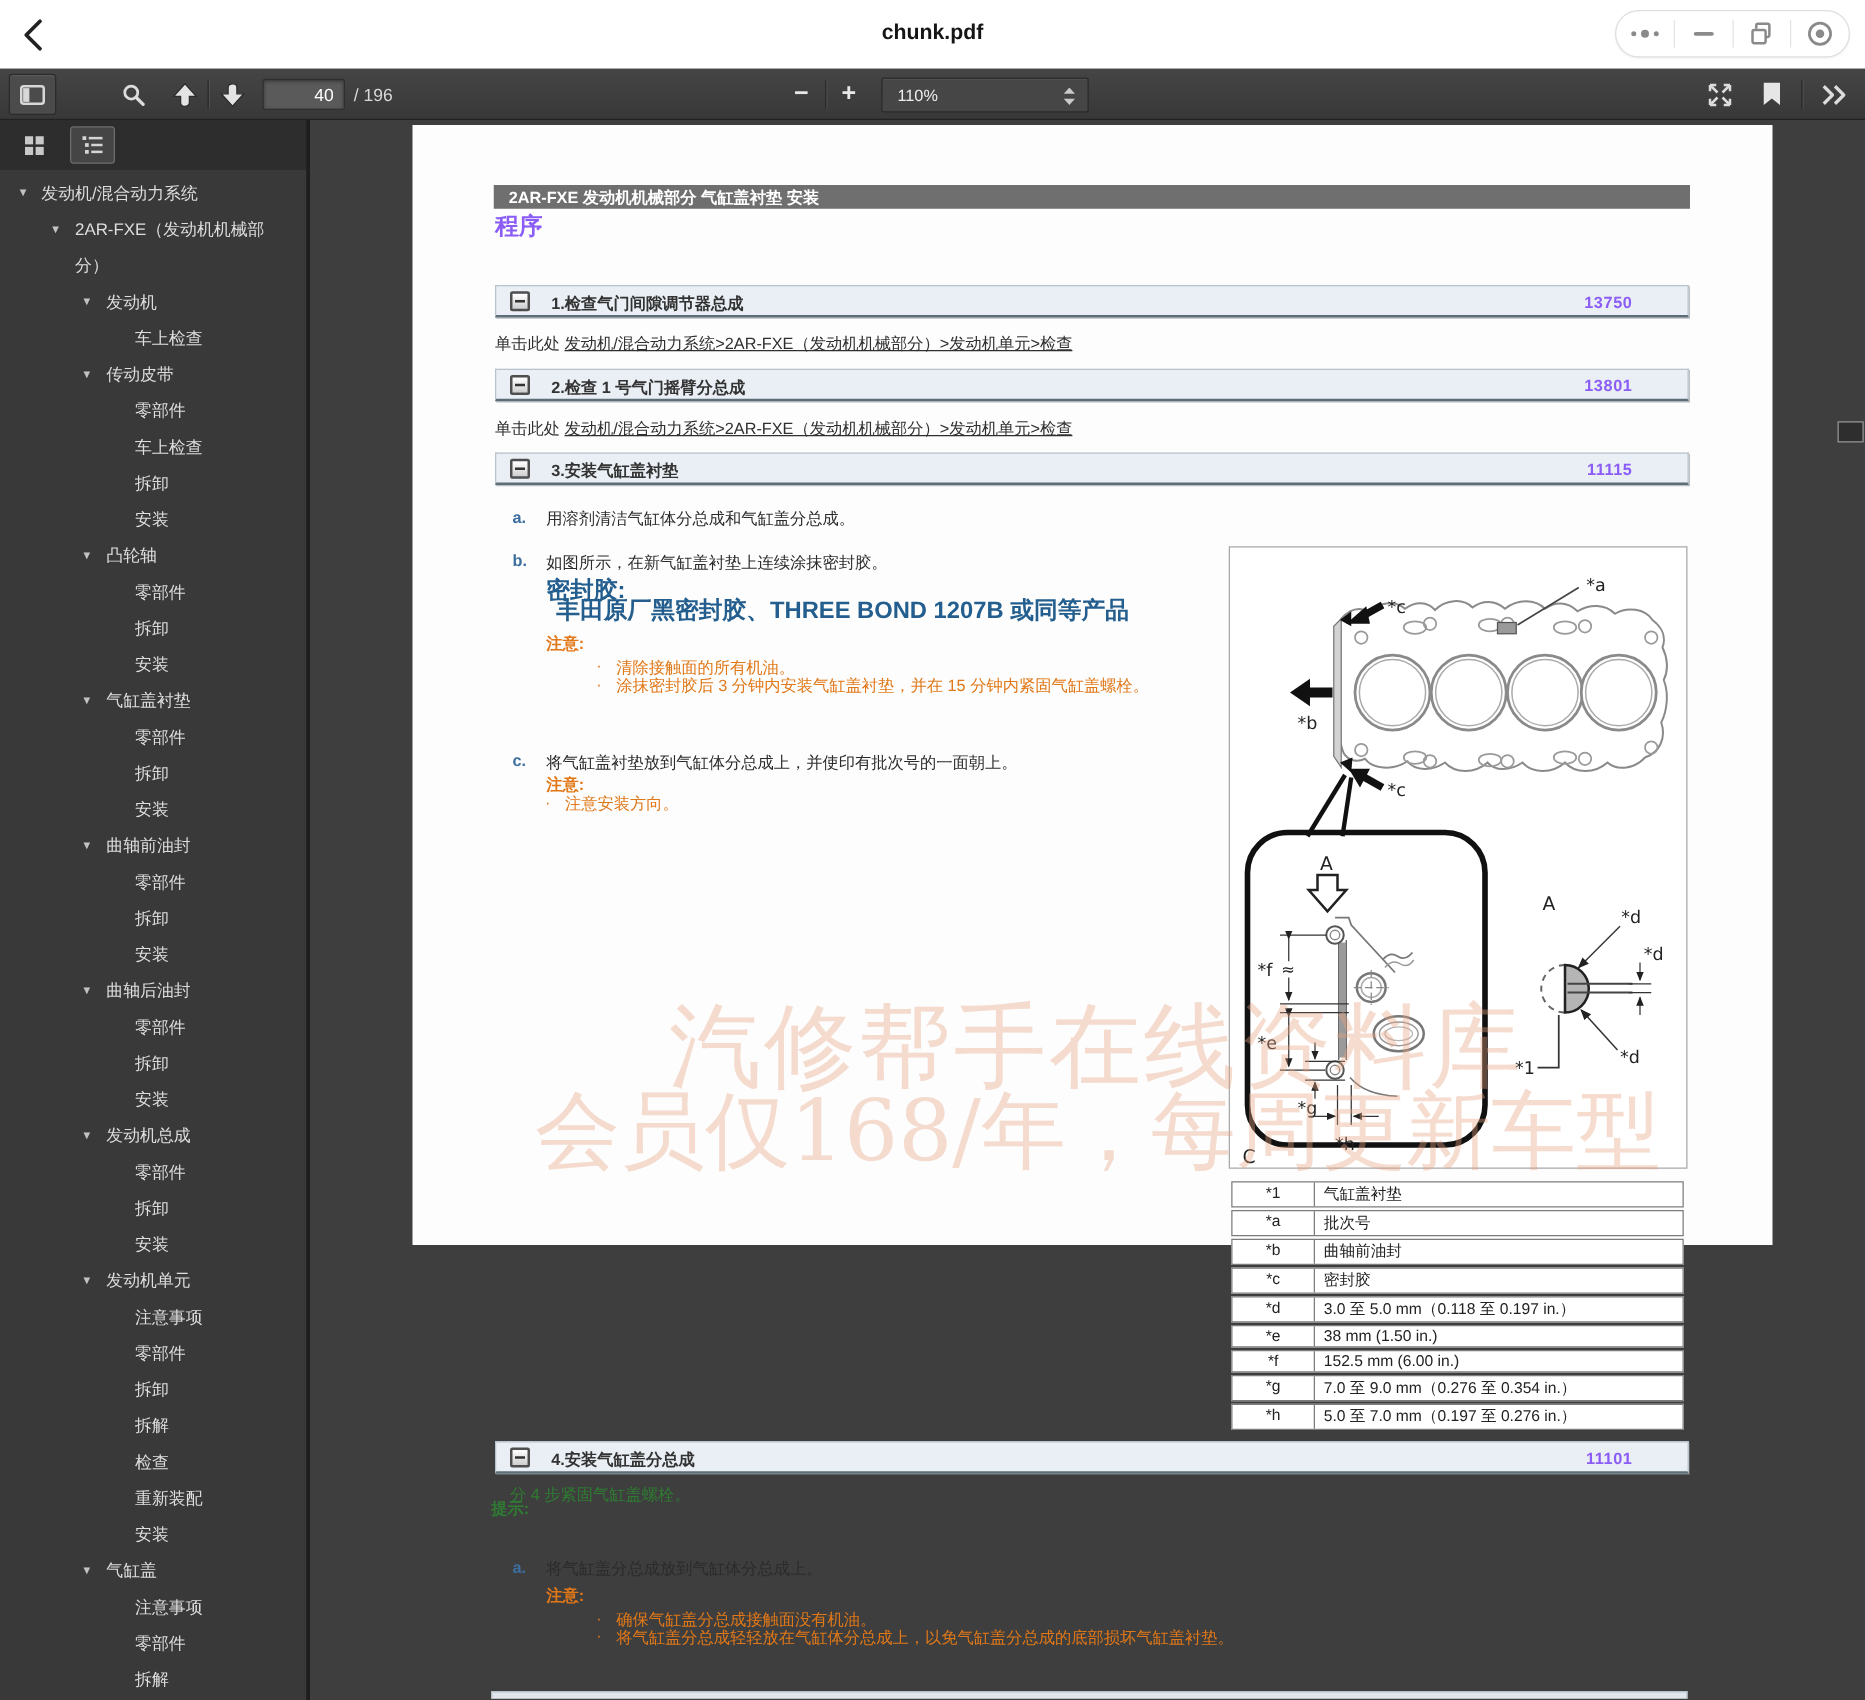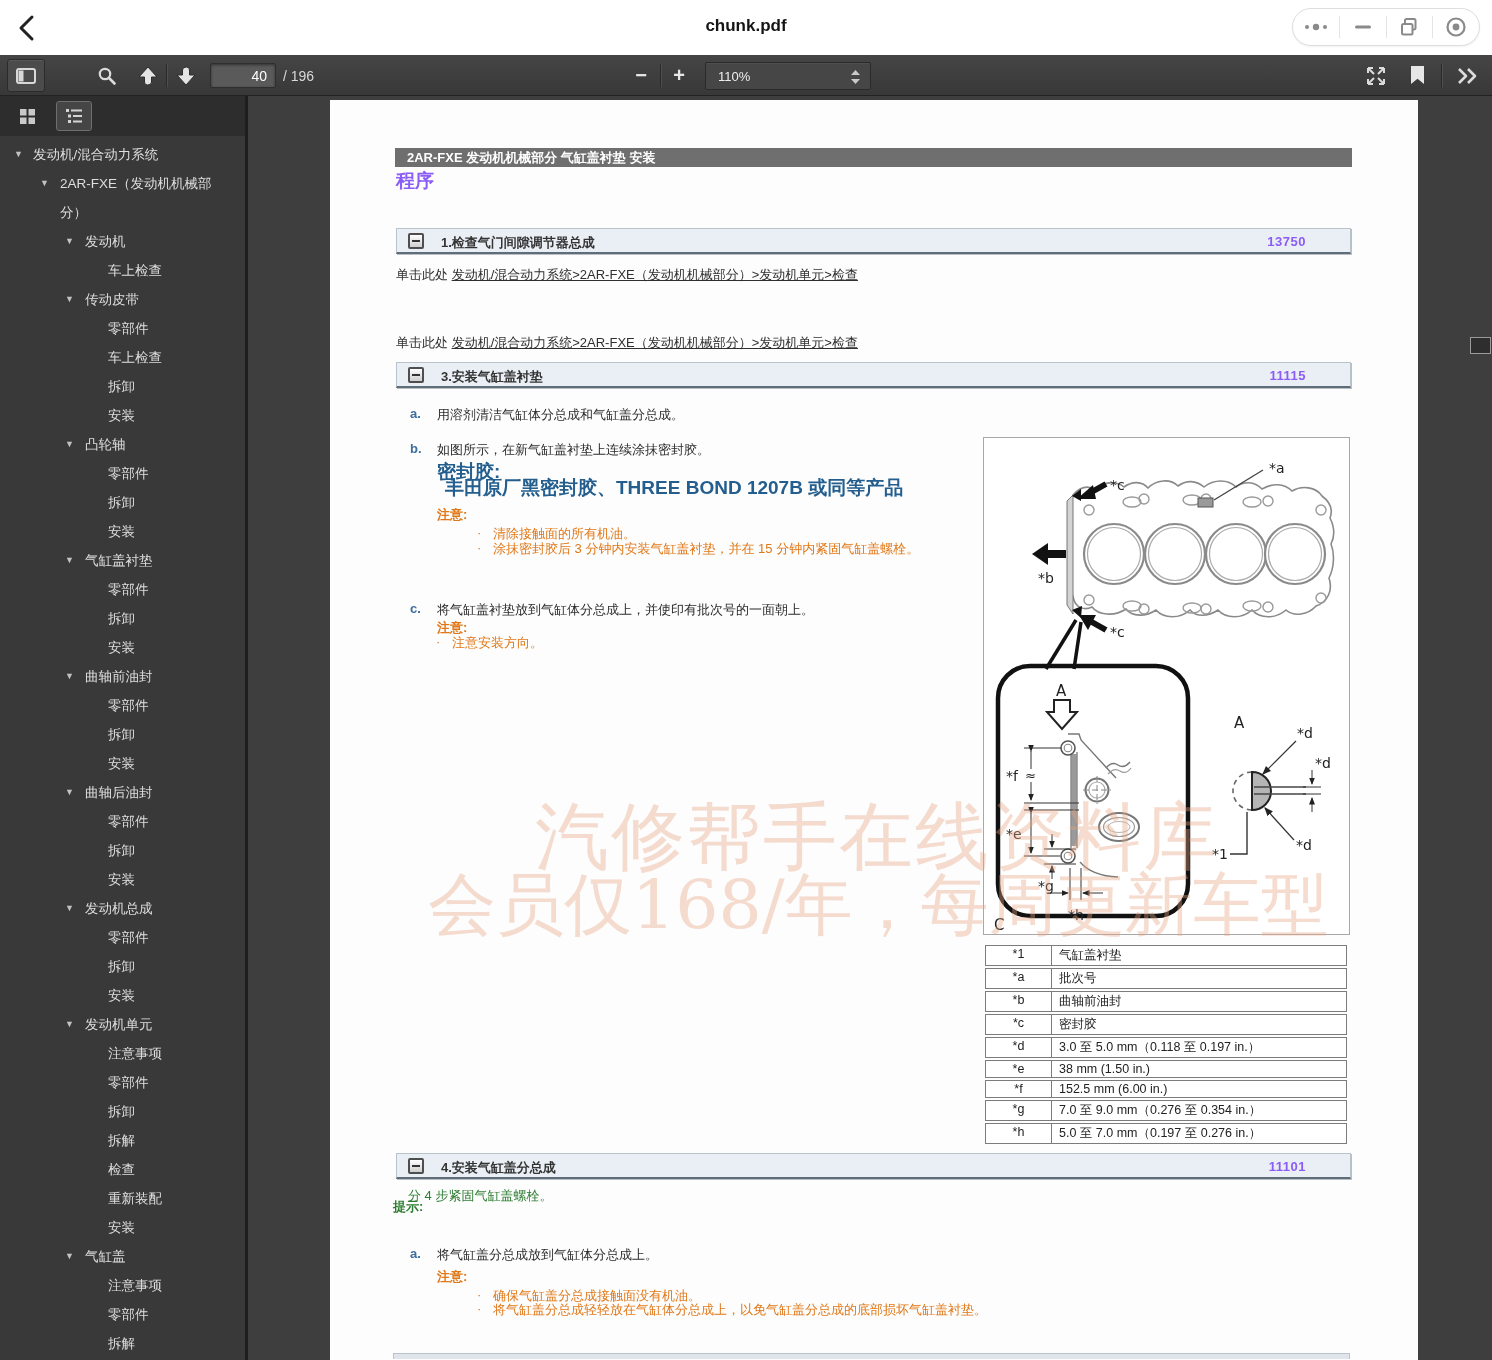--- a/index.html
+++ b/index.html
@@ -35,21 +35,21 @@
   .tree-item .tri { position:absolute; top:0; font-size:9px; color:#c2c2c2; }
   .tree-item .tri::before { content:"▼"; }
   .lvl0 { padding-left:33px; } .lvl0 .tri { left:14px; }
   .lvl1 { padding-left:60px; } .lvl1 .tri { left:40px; }
   .lvl2 { padding-left:85px; } .lvl2 .tri { left:65px; }
   .lvl3 { padding-left:108px; }
 
   
   .viewer { position:absolute; left:251px; top:96px; width:1241px; height:1264px; background:#3e3e3e; }
   .scroll-indicator { position:absolute; left:1219px; top:241px; width:21px; height:17px; background:#2e2e2e; border:1px solid #9a9a9a; }
-  .pdf-page { position:absolute; left:79px; top:4px; width:1088px; height:1260px; background:#fdfdfd; }
+  .pdf-page { position:absolute; left:79px; top:4px; width:1088px; height:896px; background:#fdfdfd; }
 
   .hdr-bar { position:absolute; left:65px; top:48px; width:957px; height:19px; background:#6f6f6f; color:#fff; font-size:13px; font-weight:700; line-height:19px; padding-left:12px; }
   .proc-title { position:absolute; left:66px; top:68px; font-size:19px; font-weight:700; color:#8b5cf6; }
 
   .sec-bar { position:absolute; left:66px; width:955px; height:26px; background:#e9eff4; border:1px solid #b9c3cb; border-bottom:2px solid #5e6d78; box-shadow:1px 1px 0 rgba(120,130,140,.5); }
   .sec-bar .toggle { position:absolute; left:11px; top:4px; width:16px; height:16px; background:linear-gradient(#fff,#cfcfcf); border:2px solid #4e4e4e; border-radius:2px; cursor:pointer; }
   .sec-bar .toggle::after { content:""; position:absolute; left:2px; top:5px; width:8px; height:2px; background:#333; }
   .sec-bar .sec-title { position:absolute; left:44px; top:5px; font-size:13px; font-weight:700; color:#333; }
   .sec-bar .sec-code { position:absolute; right:44px; top:5px; font-size:13px; font-weight:700; color:#8b5cf6; letter-spacing:.5px; }
 
@@ -261,20 +261,25 @@
       <div class="hdr-bar">2AR-FXE 发动机机械部分  气缸盖衬垫  安装</div>
       <div class="proc-title">程序</div>
 
       <div class="sec-bar" style="top:128px;">
         <span class="toggle"></span>
         <span class="sec-title">1.检查气门间隙调节器总成</span>
         <span class="sec-code">13750</span>
       </div>
       <div class="link-line" style="top:166px;"><span>单击此处 </span><a>发动机/混合动力系统&gt;2AR-FXE（发动机机械部分）&gt;发动机单元&gt;检查</a></div>
 
+      <div class="sec-bar" style="top:195px;">
+        <span class="toggle"></span>
+        <span class="sec-title">2.检查 1 号气门摇臂分总成</span>
+        <span class="sec-code">13801</span>
+      </div>
       <div class="link-line" style="top:234px;"><span>单击此处 </span><a>发动机/混合动力系统&gt;2AR-FXE（发动机机械部分）&gt;发动机单元&gt;检查</a></div>
 
       <div class="sec-bar" style="top:262px;padding-left:48px;">
         <span class="toggle"></span>
         <span class="sec-title">3.安装气缸盖衬垫</span>
         <span class="sec-code">11115</span>
       </div>
 
       <span class="marker" style="left:80px;top:306px;">a.</span>
       <span class="step" style="left:107px;top:306px;">用溶剂清洁气缸体分总成和气缸盖分总成。</span>

